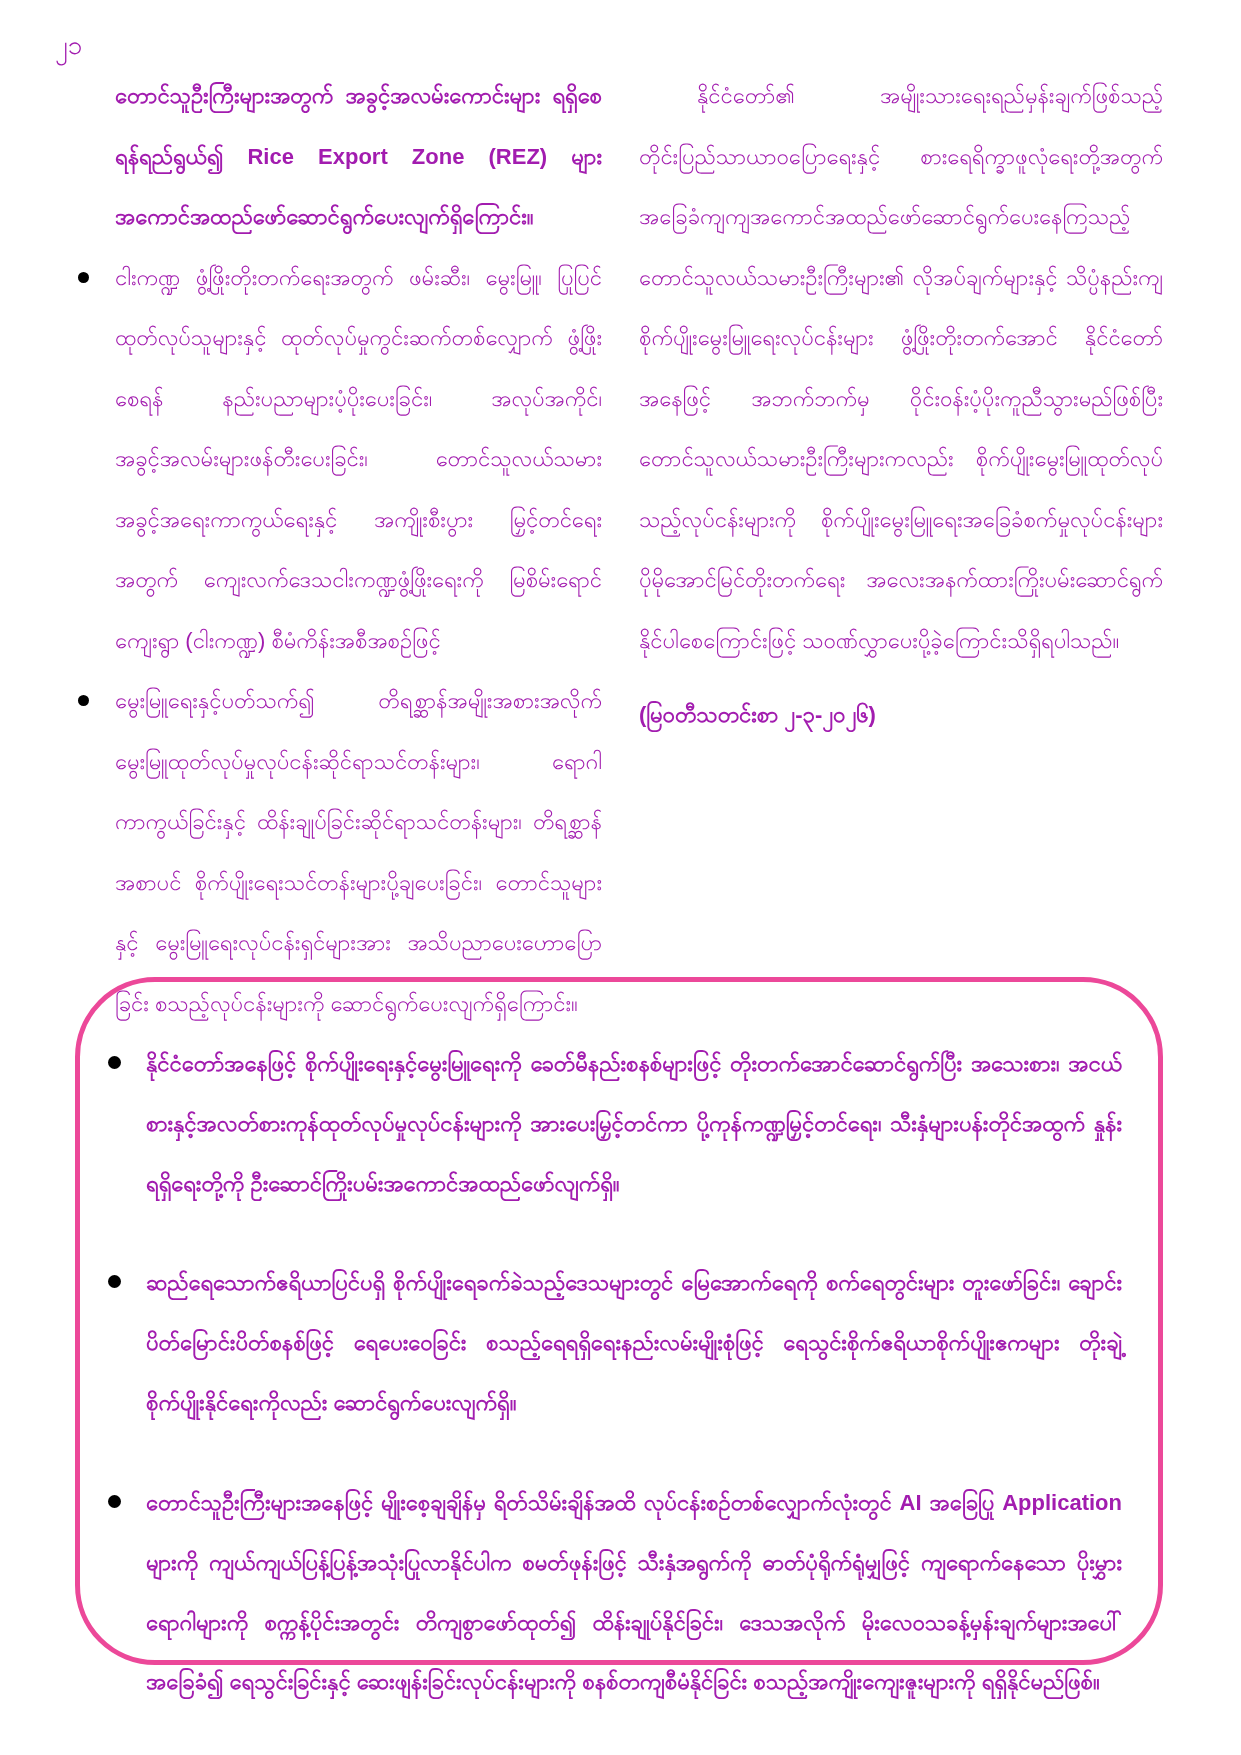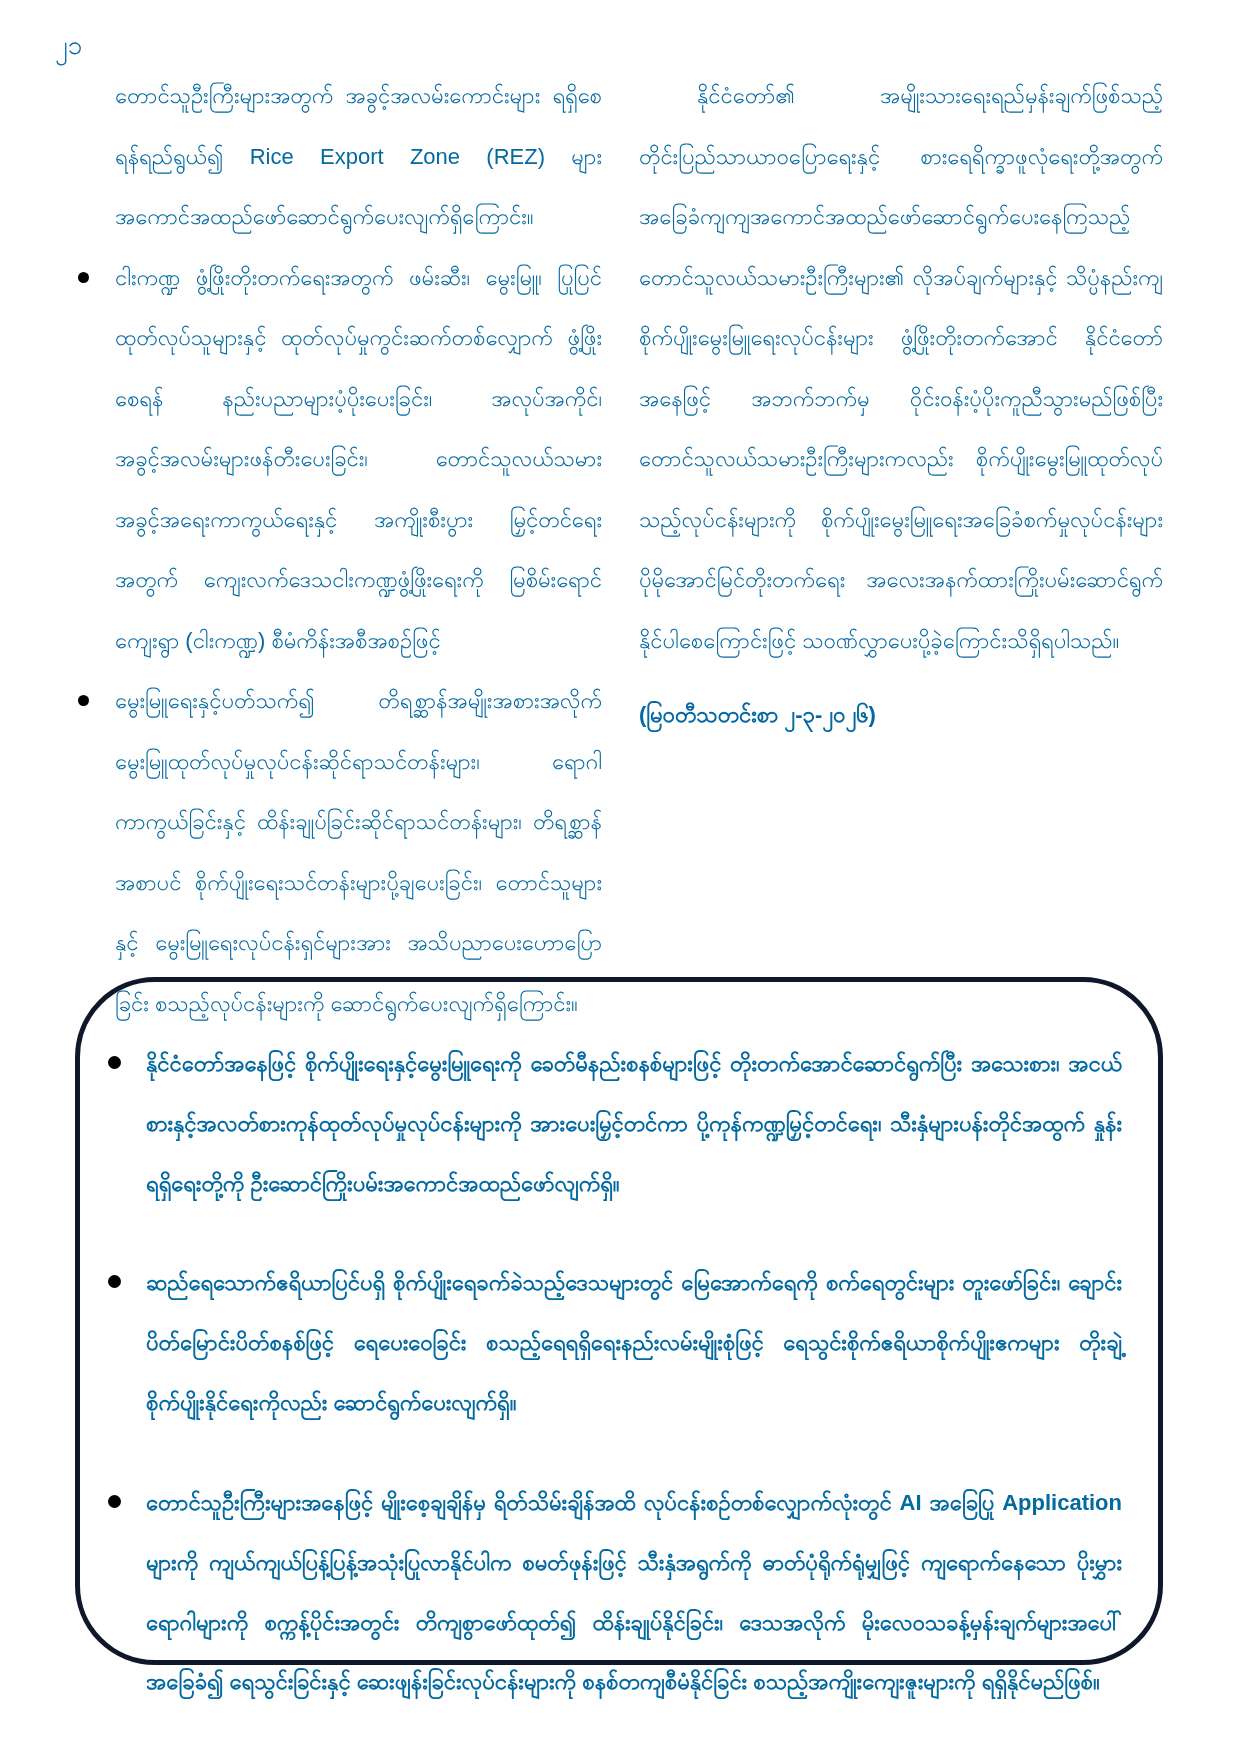--- a/index.html
+++ b/index.html
@@ -5,21 +5,21 @@
   html, body {
     margin: 0;
     padding: 0;
     background: #ffffff;
   }
   .page {
     position: relative;
     width: 1241px;
     height: 1755px;
     background: #ffffff;
-    color: #0369a1;
+    color: #a21caf;
     font-family: "Liberation Sans", sans-serif;
     overflow: hidden;
   }
   .page-number {
     position: absolute;
     left: 55px;
     top: 28px;
     font-size: 26px;
     font-weight: 400;
   }
@@ -34,20 +34,21 @@
   .col {
     width: 524px;
     font-size: 22px;
     line-height: 2.75;
     text-align: justify;
   }
   .col p { margin: 0; }
   
   .cont-para {
     padding-left: 37px;
+    font-weight: bold;
   }
   
   .bullet-item {
     position: relative;
     padding-left: 37px;
   }
   .bullet-item .dot {
     position: absolute;
     left: 0;
     top: 24px;
@@ -67,21 +68,21 @@
     text-indent: 0;
   }
   
   .highlight-box {
     position: absolute;
     left: 75px;
     top: 977px;
     width: 1088px;
     height: 688px;
     box-sizing: border-box;
-    border: 5px solid #0f172a;
+    border: 5px solid #ec4899;
     border-radius: 80px;
     padding: 52px 36px 0 28px;
   }
   .highlight-box .box-bullet {
     position: relative;
     padding-left: 38px;
     margin: 0 0 40px 0;
     font-size: 22px;
     font-weight: 700;
     line-height: 2.72;

